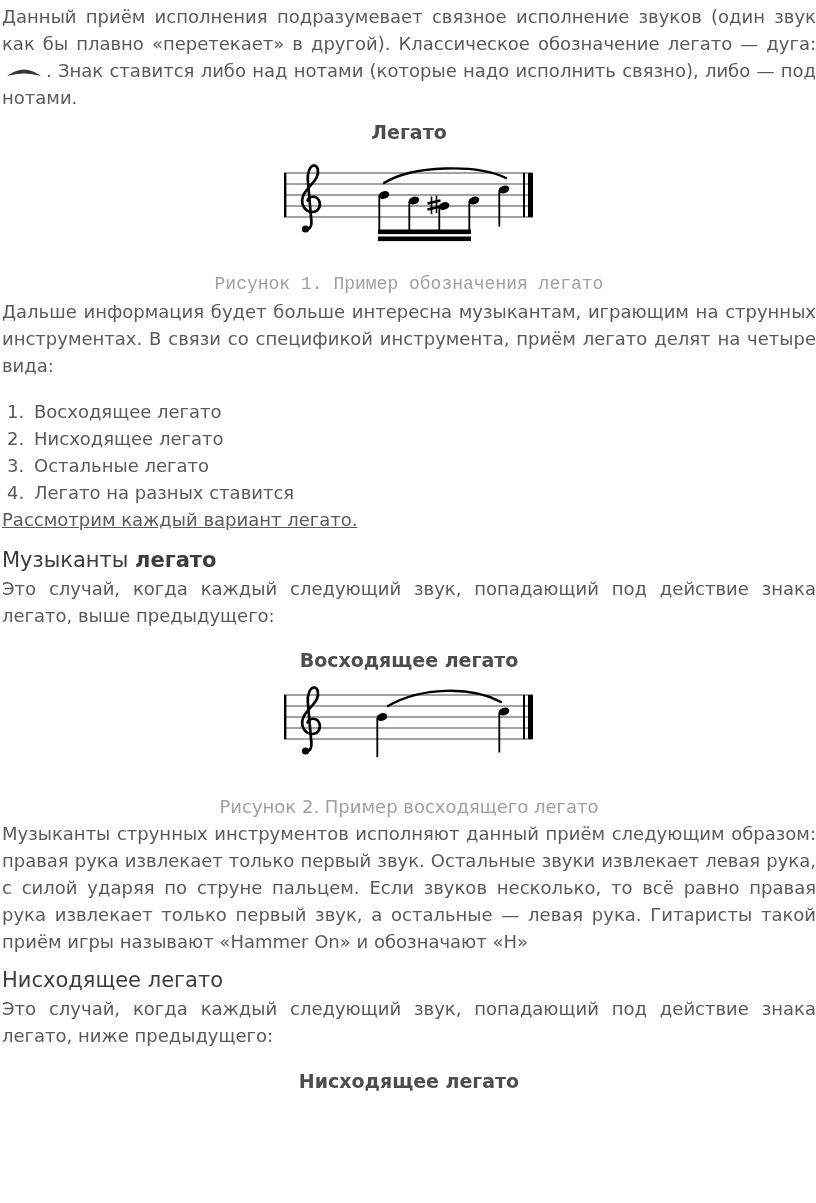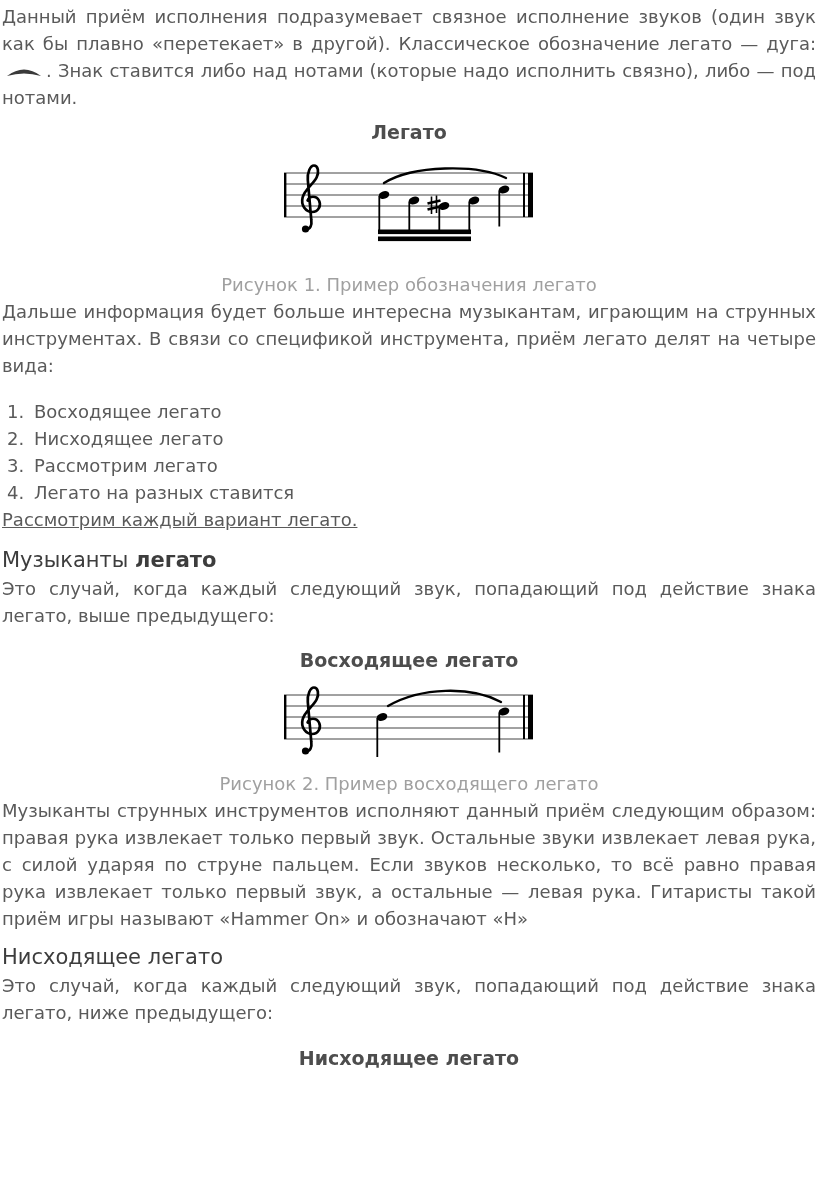--- a/index.html
+++ b/index.html
@@ -70,29 +70,29 @@
   .inline-slur {
     display: inline-block;
     vertical-align: baseline;
     position: relative;
     top: 1px;
     margin: 0 2px;
   }
   
   .sp-title1   { margin-top: 8px; }
   .sp-fig1     { margin-top: 13px; }
-  .sp-cap1     { margin-top: 12px; }
+  .sp-cap1     { margin-top: 12px; font-family: Liberation Mono, monospace; }
   .sp-para2    { margin-top: 22px; }
   .sp-list     { margin-top: 19px; }
   .sp-consider { margin-top: 22px; text-decoration: underline; }
   .sp-head-asc { margin-top: 13px; }
   .sp-desc1    { margin-top: 10px; }
   .sp-title2   { margin-top: 18px; }
   .sp-fig2     { margin-top: 7px; }
-  .sp-cap2     { margin-top: 1px; }
+  .sp-cap2     { margin-top: 24px; }
   .sp-para3    { margin-top: 22px; }
   .sp-head-dsc { margin-top: 11px; }
   .sp-desc2    { margin-top: 10px; }
   .sp-title3   { margin-top: 19px; }
   .notation-line { stroke: #444; stroke-width: 1; }
   .notation-ink  { fill: #000; }
 </style>
 </head>
 <body>
 
@@ -161,21 +161,21 @@
     <div class="olist-row">
       <span class="olist-num">1.</span>
       <span>Восходящее легато</span>
     </div>
     <div class="olist-row">
       <span class="olist-num">2.</span>
       <span>Нисходящее легато</span>
     </div>
     <div class="olist-row">
       <span class="olist-num">3.</span>
-      <span>Рассмотрим легато</span>
+      <span>Остальные легато</span>
     </div>
     <div class="olist-row">
       <span class="olist-num">4.</span>
       <span>Легато на разных ставится</span>
     </div>
   </div>
 
   <p class="body-text sp-consider">Рассмотрим каждый вариант легато.</p>
 
   <h2 class="section-heading sp-head-asc"><span>Музыканты </span><span class="bold-part">легато</span></h2>

